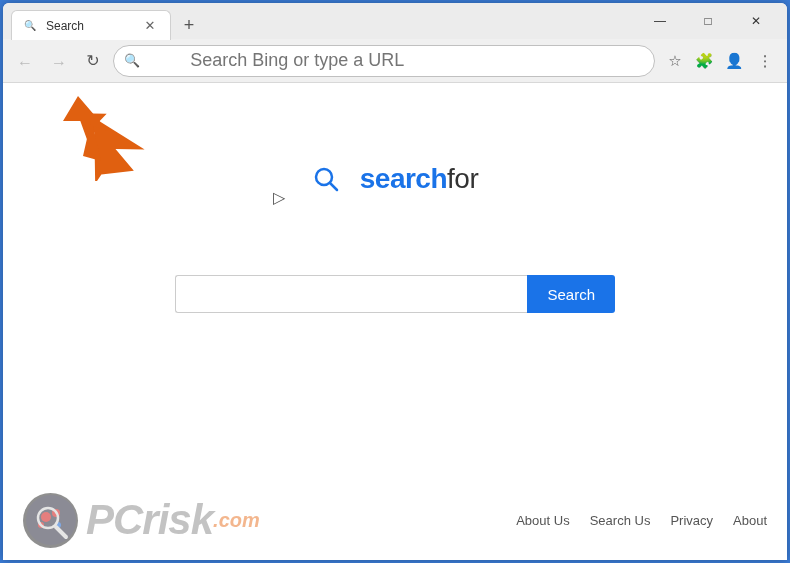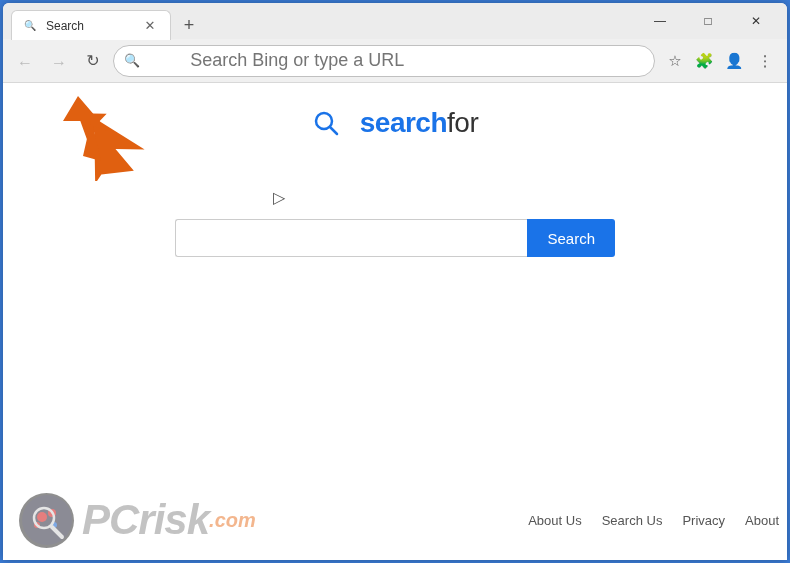--- a/index.html
+++ b/index.html
@@ -192,21 +192,21 @@
       position: absolute;
       top: 8px;
       left: 60px;
       width: 80px;
       height: 80px;
       pointer-events: none;
     }
 
     
     .logo-area {
-      margin-top: 24px;
+      margin-top: 80px;
       display: flex;
       align-items: center;
       gap: 20px;
     }
     .logo-icon {
       width: 28px;
       height: 28px;
     }
     .logo-text {
       font-size: 28px;
@@ -255,27 +255,27 @@
       font-weight: 500;
       cursor: pointer;
       border-radius: 0 3px 3px 0;
       white-space: nowrap;
     }
 
     
     .footer-area {
       position: absolute;
       bottom: 0;
-      left: 8px;
+      left: 0;
       right: 0;
       height: 80px;
       background: rgba(255,255,255,0.85);
       display: flex;
       align-items: center;
-      padding: 0 8px;
+      padding: 0 20px;
     }
     .pcrisk-logo {
       display: flex;
       align-items: center;
       gap: 0;
       opacity: 0.5;
     }
     .pc-icon {
       width: 55px;
       height: 55px;

